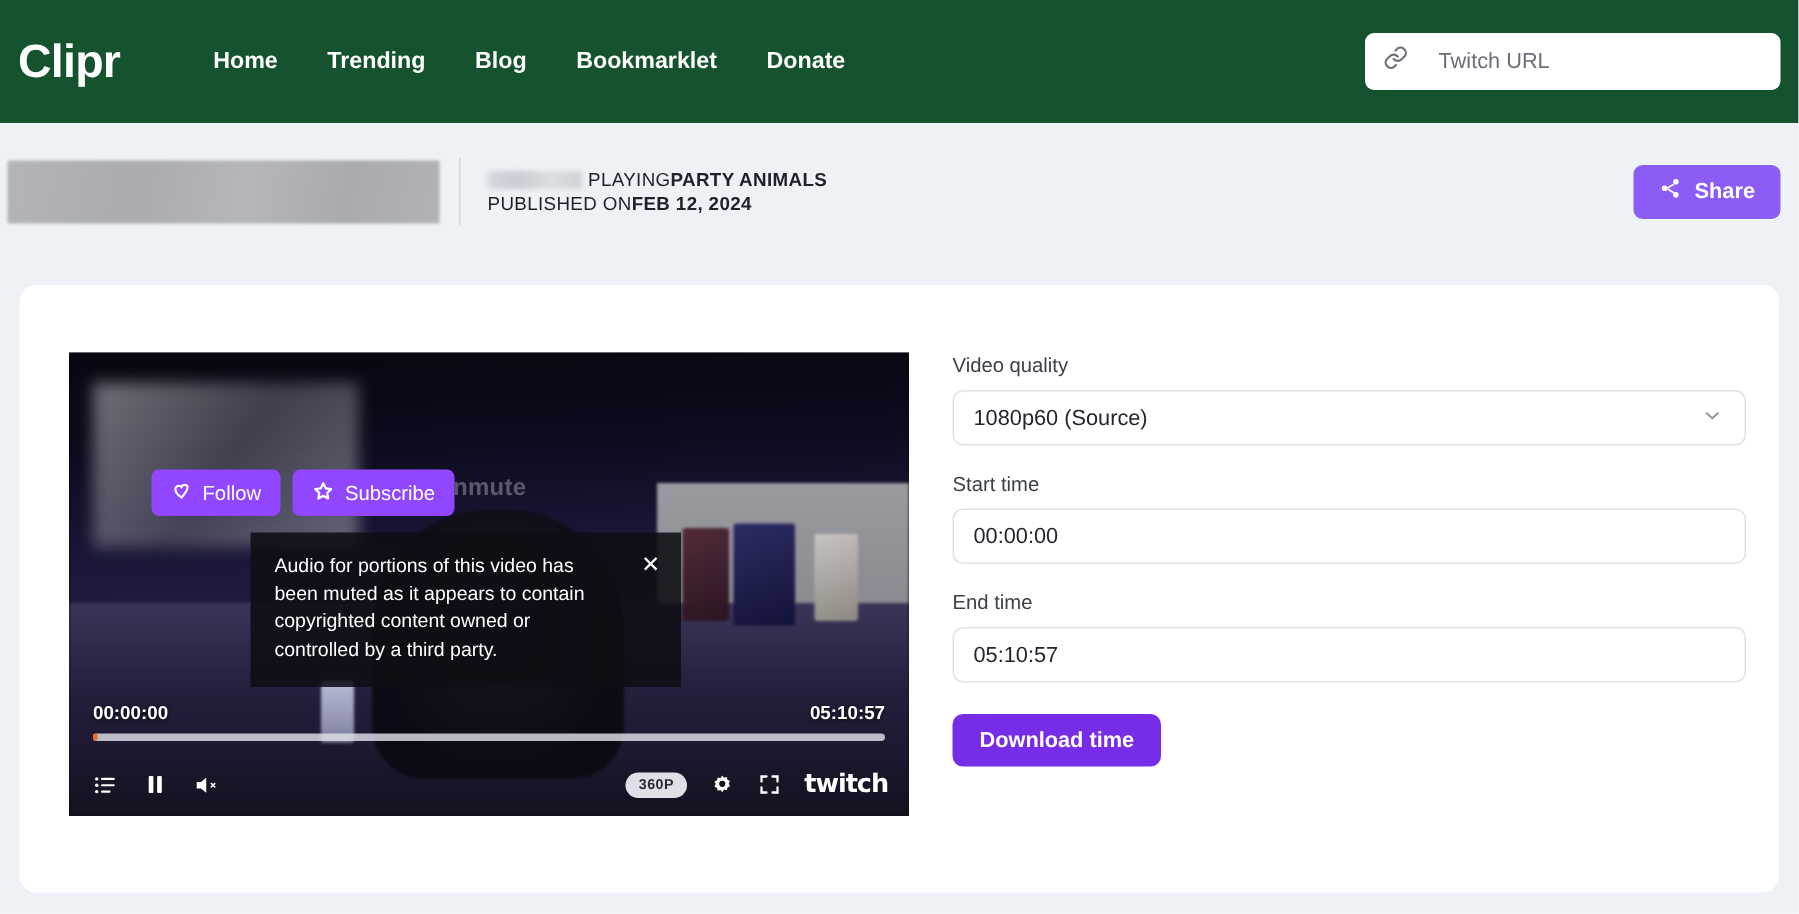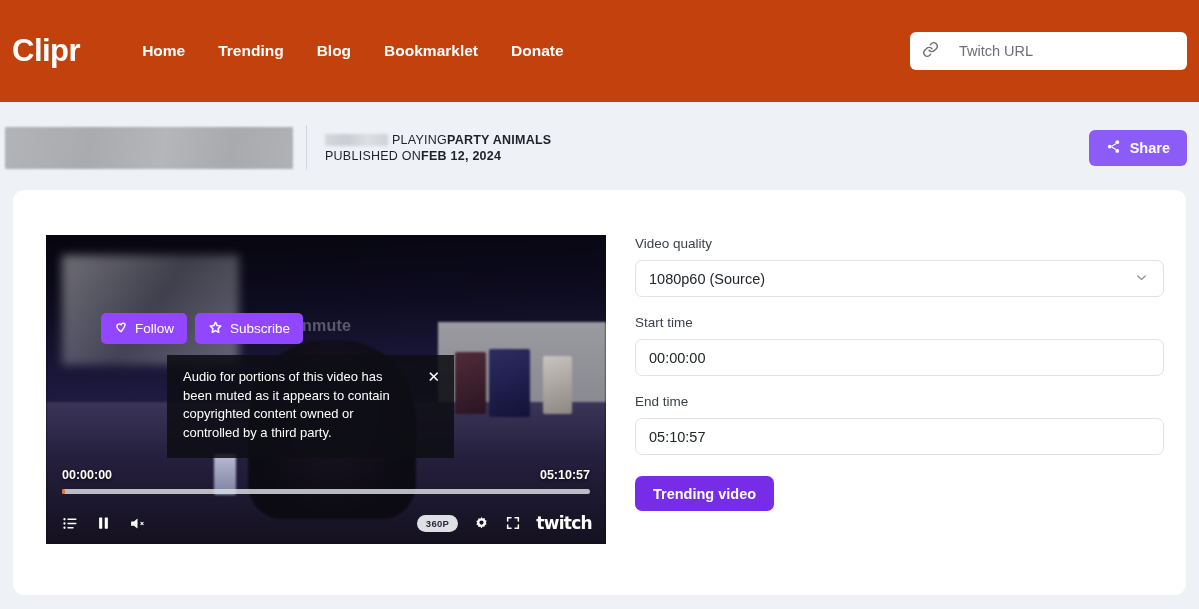--- a/index.html
+++ b/index.html
@@ -5,22 +5,22 @@
   * { box-sizing: border-box; margin: 0; padding: 0; }
   html, body {
     width: 1199px; height: 609px;
     font-family: "Liberation Sans", sans-serif;
     background: #eef1f6;
     overflow: hidden;
   }
 
   
   .header {
-    height: 102px;
-    background: #c2410c;
+    height: 82px;
+    background: #14532d;
     display: flex;
     align-items: center;
     padding: 0 12px 0 10px;
   }
   .logo {
     color: #ffffff;
     font-size: 31px;
     font-weight: bold;
     letter-spacing: -0.5px;
     margin-right: 62px;
@@ -439,15 +439,15 @@
     <div class="f-field">
       <span>00:00:00</span>
     </div>
 
     <div class="f-gap"></div>
     <label class="f-label">End time</label>
     <div class="f-field">
       <span>05:10:57</span>
     </div>
 
-    <button class="dl-btn">Trending video</button>
+    <button class="dl-btn">Download time</button>
   </div>
 </div>
 
 </body></html>

